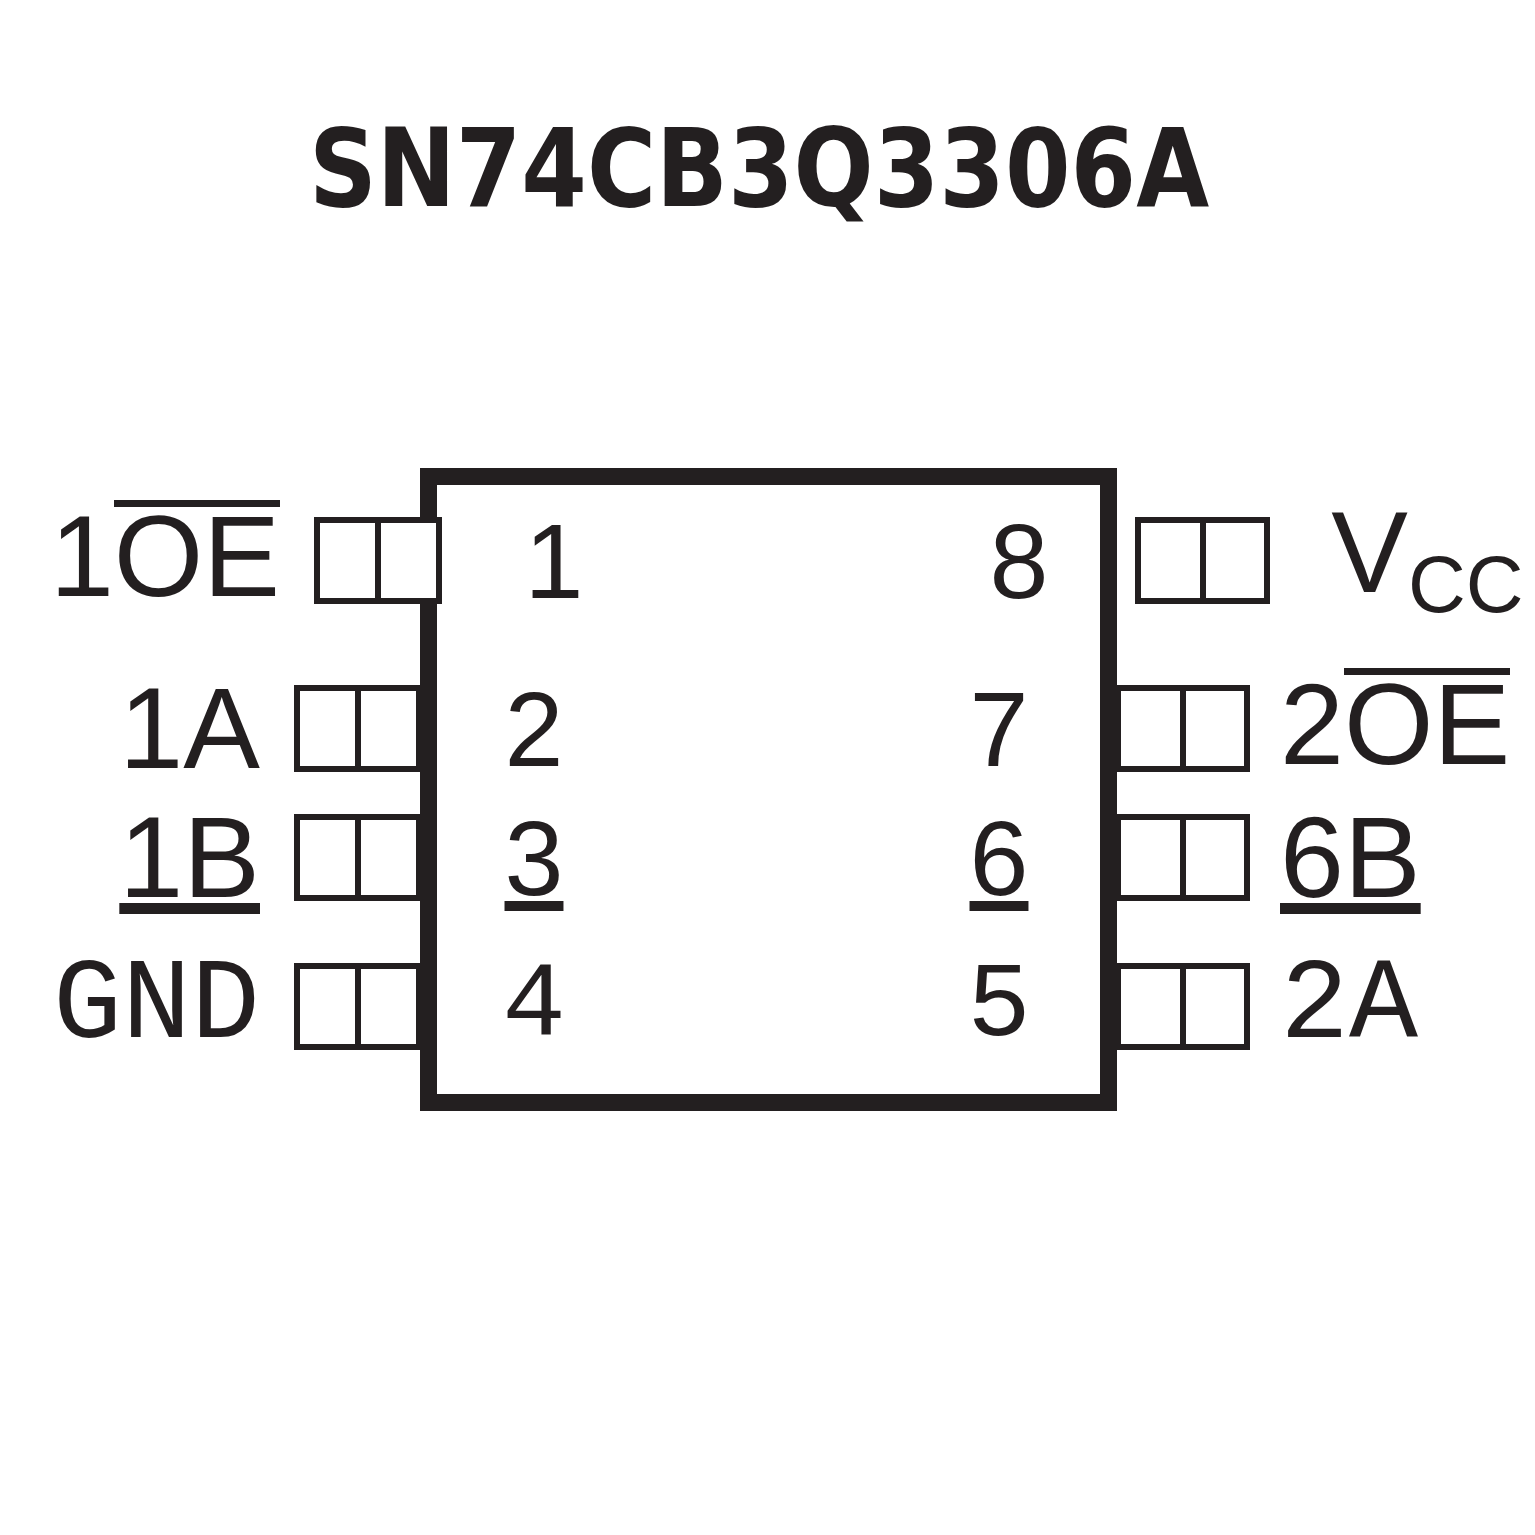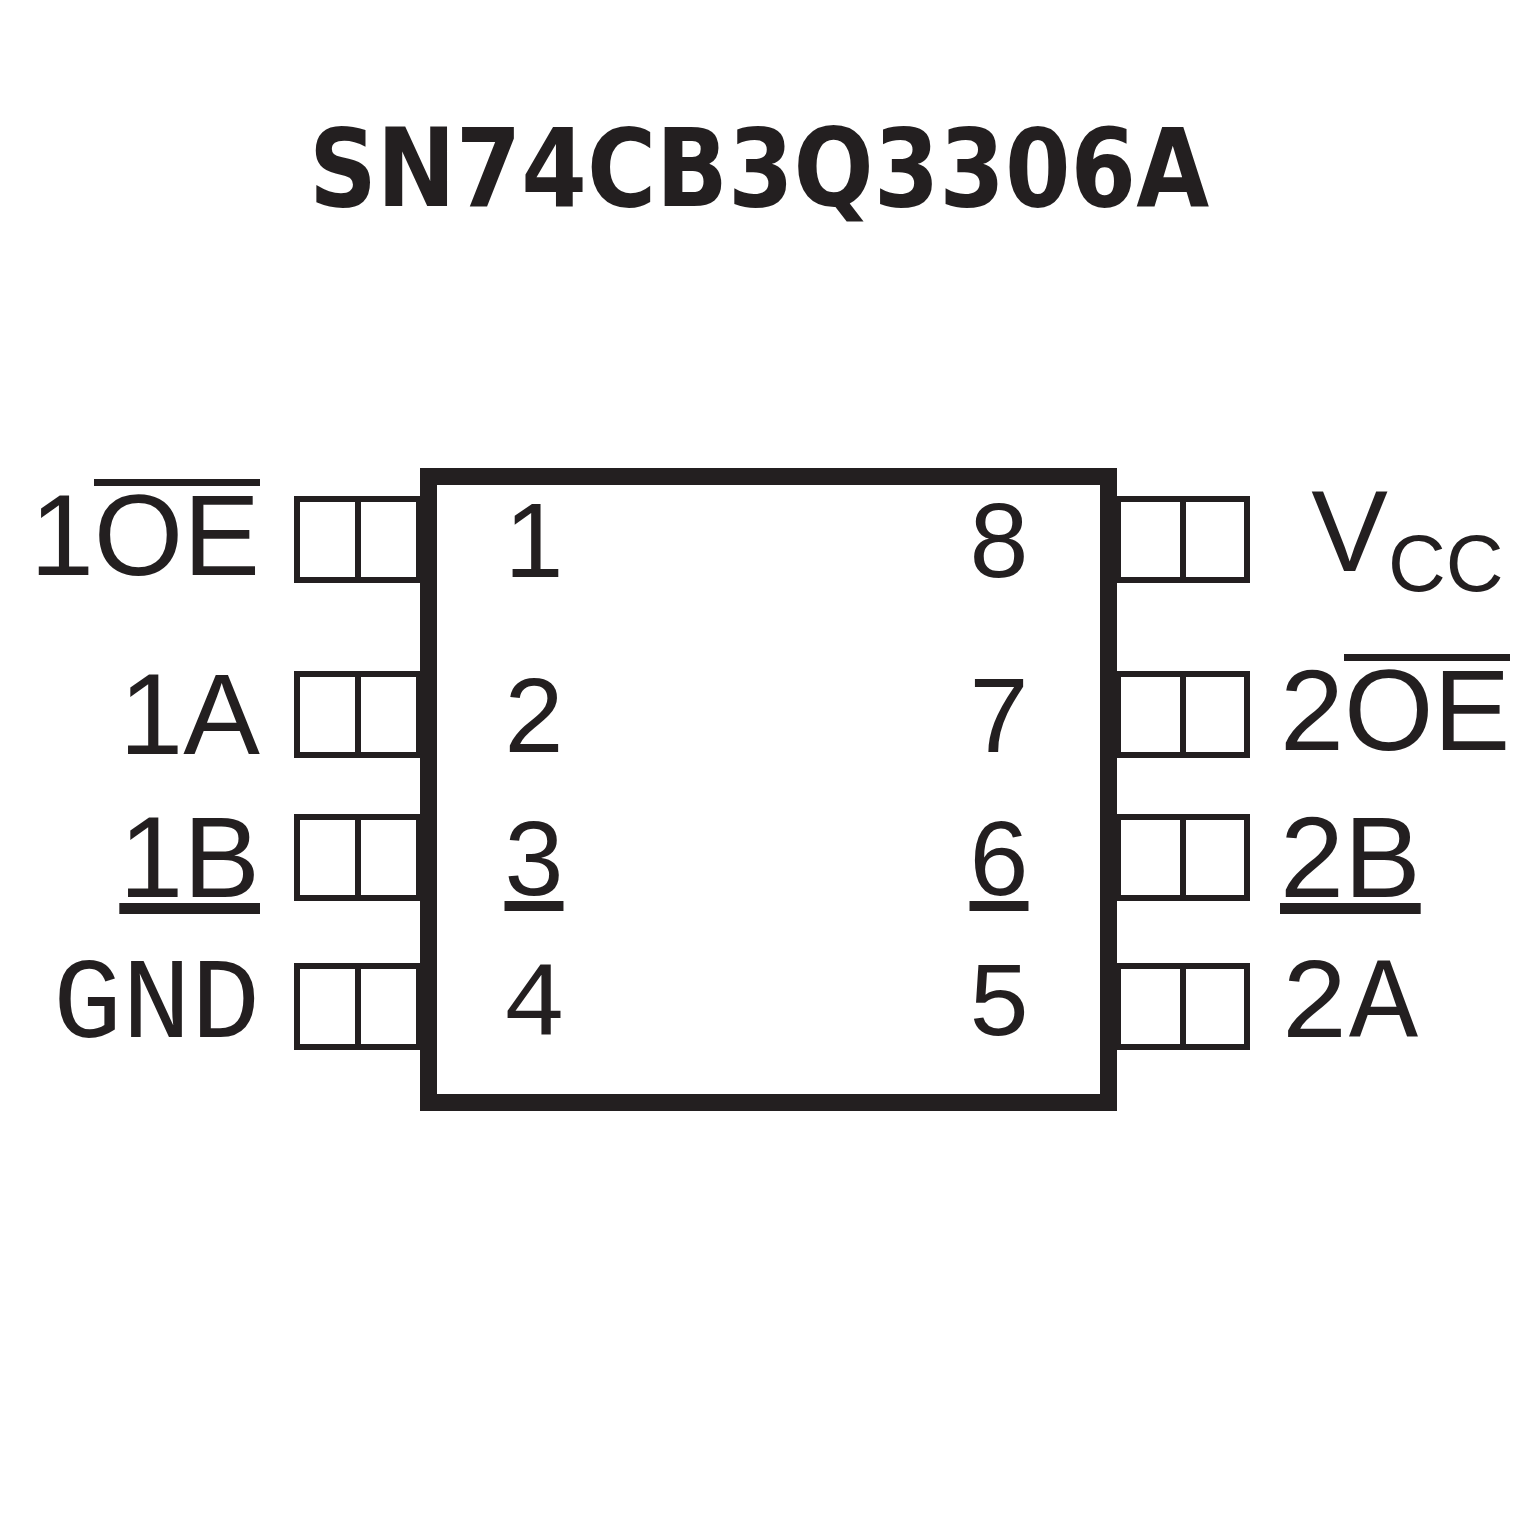--- a/index.html
+++ b/index.html
@@ -62,22 +62,22 @@
     height: 87px;
     line-height: 87px;
     font-size: 115px;
     white-space: nowrap;
   }
   .pin-label.side-left  { left: 0px; width: 260px; text-align: right; }
   .pin-label.side-right { left: 1280px; width: 255px; text-align: left; }
   .pin-label.raised { transform: translateY(-4px); }
   .pin-label.vcc { transform: translateY(-8px); text-align: center; }
 
-  .row0 { top: 496px; }
-  .row1 { top: 671px; }
+  .row0 { top: 517px; margin-left: 20px; }
+  .row1 { top: 685px; }
   .row2 { top: 814px; text-decoration: underline; }
   .row3 { top: 963px; font-family: Liberation Mono, monospace; }
 
   .over { position: relative; }
   .over:not(:empty)::after {
     content: "";
     position: absolute;
     left: 0; right: 0;
     top: 8px;
     height: 7px;
@@ -125,21 +125,21 @@
     <div class="divider"></div>
   </div>
 <div class="pin-number side-right row0">8</div>
 
 <div class="pin-label side-right raised row1"><span class="pre">2</span><span class="over">OE</span><span class="sub"></span></div>
 <div class="pin-box side-right row1">
     <div class="divider"></div>
   </div>
 <div class="pin-number side-right row1">7</div>
 
-<div class="pin-label side-right row2"><span class="pre">2B</span><span class="over"></span><span class="sub"></span></div>
+<div class="pin-label side-right row2"><span class="pre">6B</span><span class="over"></span><span class="sub"></span></div>
 <div class="pin-box side-right row2">
     <div class="divider"></div>
   </div>
 <div class="pin-number side-right row2">6</div>
 
 <div class="pin-label side-right row3"><span class="pre">2A</span><span class="over"></span><span class="sub"></span></div>
 <div class="pin-box side-right row3">
     <div class="divider"></div>
   </div>
 <div class="pin-number side-right row3">5</div>

